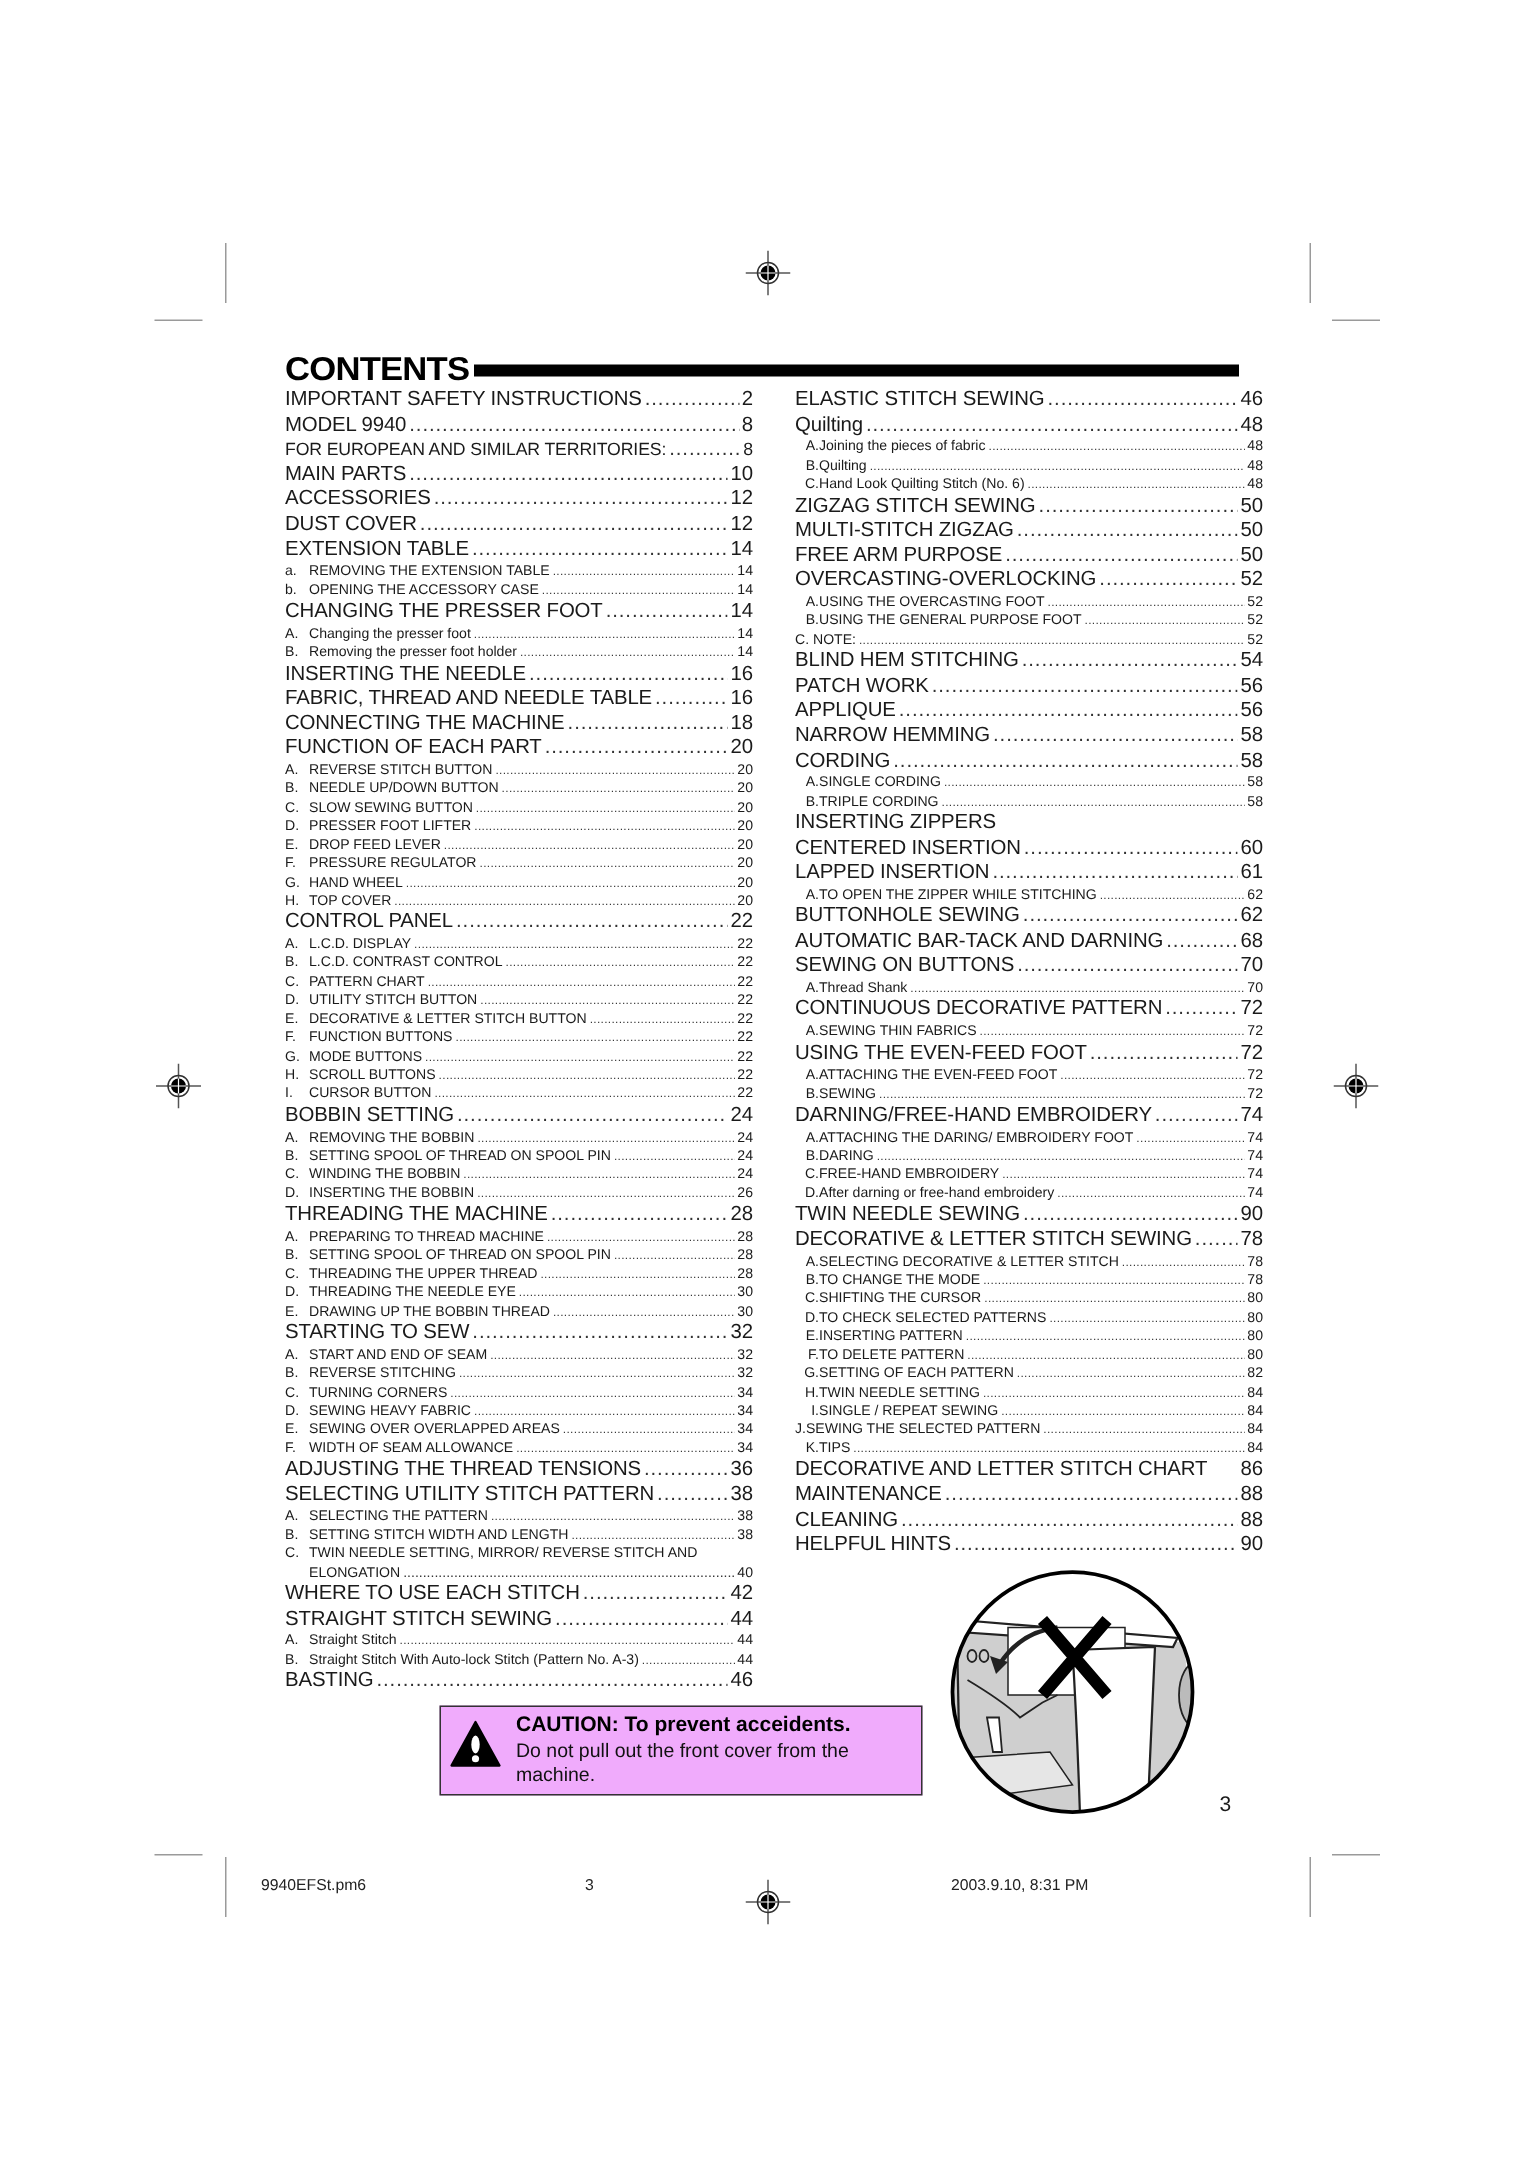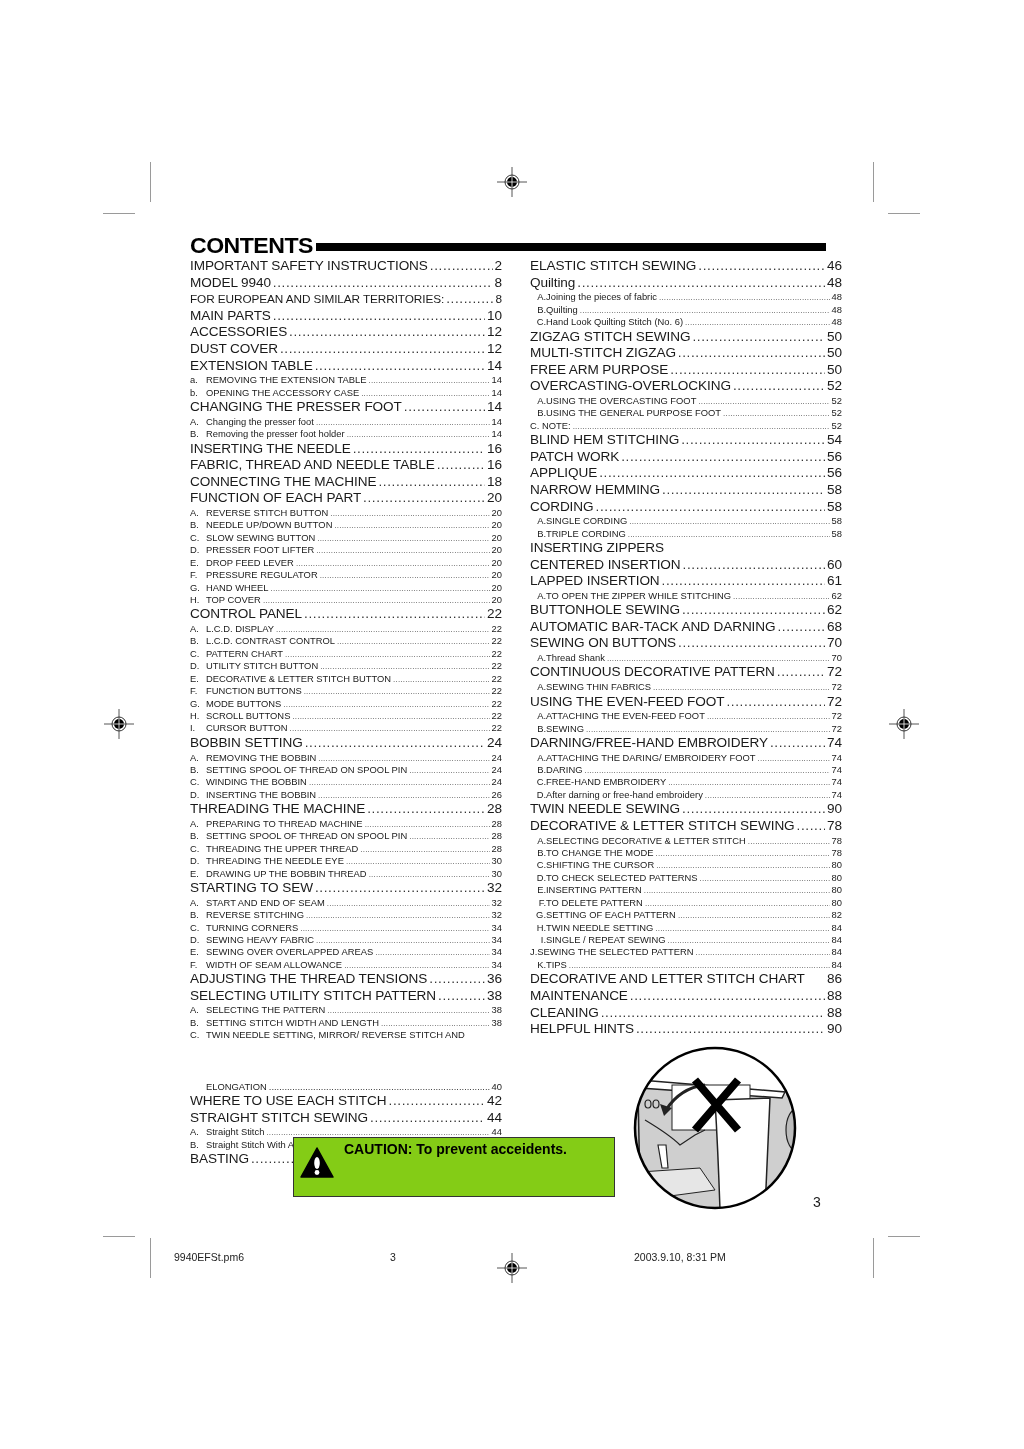--- a/index.html
+++ b/index.html
@@ -18,25 +18,25 @@
   .row { display:flex; align-items:baseline; white-space:nowrap; overflow:hidden; }
   .row .lbl { flex:0 0 auto; }
   .row .dots { flex:1 1 auto; overflow:hidden; margin:0 2px; color:#333; }
   .row .dots::before { content:"................................................................................................................................................................................................................................................"; }
   .row .pg { flex:0 0 auto; }
   .row.h { font-size:13.6px; height:16.6px; line-height:16.6px; letter-spacing:-0.1px; }
   .row.h .dots { font-size:13.6px; letter-spacing:0.6px; }
   .row.s { font-size:9.4px; height:12.45px; line-height:12.45px; }
   .row.s .dots { font-size:8px; letter-spacing:0.2px; }
   .row.s .lbl .ltr { display:inline-block; width:16px; }
-  .row.s2 { font-size:9.4px; height:12.4px; line-height:12.4px; padding-left:16px;margin-top:39px; }
+  .row.s2 { font-size:9.4px; height:12.4px; line-height:12.4px; padding-left:16px; }
   .row.nodots .dots::before { content:""; }
   .row.h.fe { font-size:11.8px;justify-content:center; }
   .caution { position:absolute; left:293px; top:1137px; width:320px; height:58px;
-             border:1.5px solid #333; background:#84cc16; }
+             border:1.5px solid #333; background:#f0abfc; }
   .caution .warn { position:absolute; left:6px; top:8px; width:34px; height:34px; }
   .caution .ctitle { position:absolute; left:50px; top:3px; font-weight:bold; font-size:14px; color:#000; }
   .caution .ctext { position:absolute; left:50px; top:21px; font-size:13px; line-height:16px; width:260px; color:#111; }
   .illus { position:absolute; left:620px; top:1040px; width:190px; height:170px; }
   .pagenum { position:absolute; left:813px; top:1194px; font-size:14px; }
   .footer { position:absolute; top:1251px; font-size:10.5px; color:#222; }
 </style>
 </head>
 <body>
 
@@ -675,20 +675,21 @@
     </div>
   </div>
 
 <div class="caution">
   <svg class="warn" viewBox="0 0 34 34">
     <path d="M17 2 L33 31 L1 31 Z" fill="#000" stroke="#000" stroke-width="1.5" stroke-linejoin="round"></path>
     <ellipse cx="17" cy="17" rx="2.8" ry="6" fill="#fff"></ellipse>
     <circle cx="17" cy="26.5" r="2.4" fill="#fff"></circle>
   </svg>
   <div class="ctitle">CAUTION: To prevent acceidents.</div>
+  <div class="ctext">Do not pull out the front cover from the machine.</div>
 </div>
 
 <svg class="illus" viewBox="0 0 190 170">
   <defs>
       <clipPath id="cc">
         <circle cx="95" cy="88" r="80"></circle>
       </clipPath>
     </defs>
   <circle cx="95" cy="88" r="80" fill="#fff"></circle>
   <g clip-path="url(#cc)">

